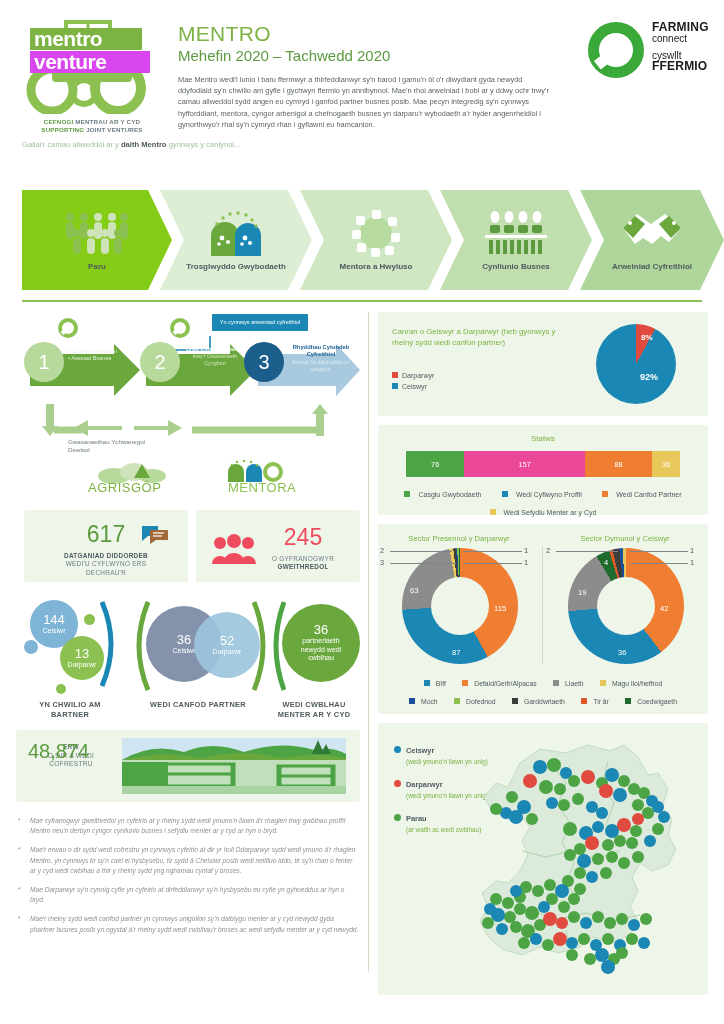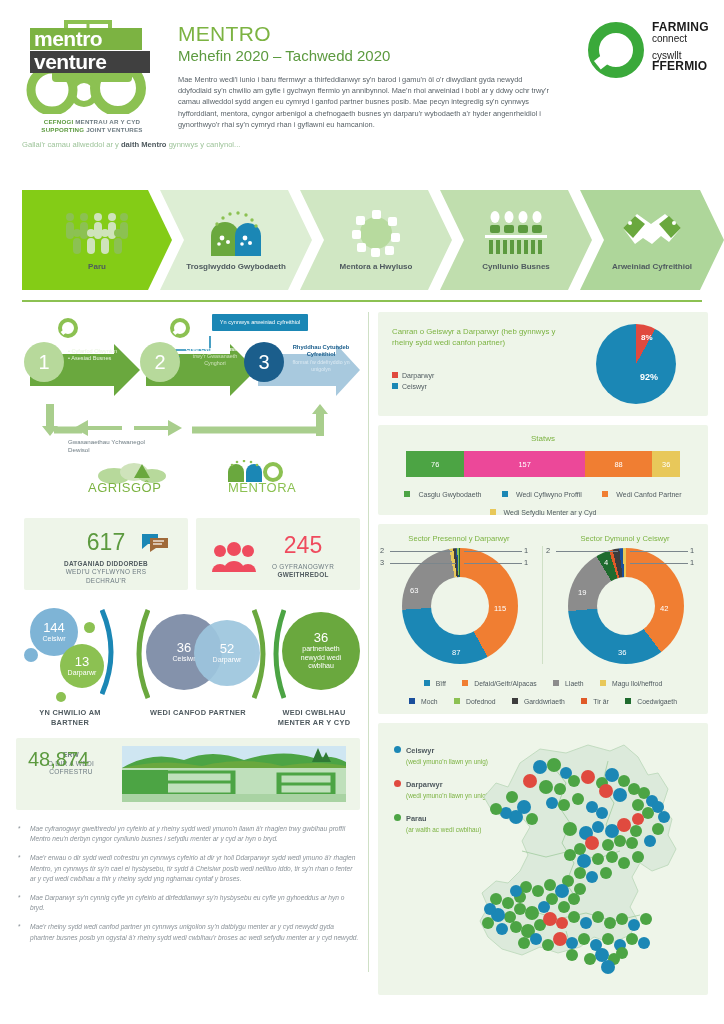--- a/index.html
+++ b/index.html
@@ -13,21 +13,21 @@
   
   .header{position:absolute;left:0;top:0;width:724px;height:160px;}
   .logo-block{position:absolute;left:22px;top:18px;width:140px;}
   .logo-badge{width:138px;height:96px;position:relative;}
   .logo-word{
     position:absolute;left:8px;top:10px;width:120px;
     font-weight:bold;font-size:21px;line-height:20px;color:#ffffff;
     letter-spacing:-0.5px;
   }
   .logo-word .l1{display:block;background:#7cb342;padding:1px 4px;width:104px;}
-  .logo-word .l2{display:block;background:#404040;padding:1px 4px;width:112px;margin-top:1px;}
+  .logo-word .l2{display:block;background:#d946ef;padding:1px 4px;width:112px;margin-top:1px;}
   .logo-sub{margin-top:4px;font-size:6.2px;font-weight:bold;line-height:8px;color:#5c9a3f;letter-spacing:.2px;text-align:center;}
   .logo-sub .w{color:#6d7b82;font-weight:bold;}
 
   .title-block{position:absolute;left:178px;top:22px;width:380px;}
   .main-title{font-size:21px;color:#7cb342;letter-spacing:.3px;margin:0 0 1px 0;font-weight:normal;}
   .sub-title{font-size:15px;color:#5c9a3f;margin:0 0 10px 0;font-weight:normal;}
   .intro{font-size:7.4px;line-height:11.2px;color:#5a6369;margin:0;}
 
   .fc-logo{position:absolute;left:588px;top:20px;width:124px;height:62px;}
   .fc-ring{position:absolute;left:0;top:2px;width:56px;height:56px;border-radius:50%;
@@ -67,21 +67,21 @@
   .ring-sm:after{content:"";position:absolute;left:-1px;top:7px;width:8px;height:4px;background:#ffffff;transform:rotate(-40deg);}
   .cal{position:absolute;font-size:5.6px;line-height:7px;color:#e7f3de;z-index:4;}
   .tip{position:absolute;background:#1b87b5;color:#ffffff;font-size:5.6px;line-height:7.4px;
        text-align:center;padding:5px 4px;border-radius:1px;z-index:5;}
   .agri,.ment{position:absolute;font-size:13px;letter-spacing:.5px;}
   .agri{color:#7cb342;}
   .ment{color:#8cc152;}
   .svc{position:absolute;font-size:6.2px;line-height:8px;color:#6d7b82;}
 
   
-  .statrow{position:relative;margin-top:24px;height:72px;}
+  .statrow{position:relative;margin-top:16px;height:72px;}
   .statbox{position:absolute;top:0;height:72px;background:#eef5e9;border-radius:2px;}
   .sb1{left:8px;width:164px;}
   .sb2{left:180px;width:164px;}
   .bignum{font-size:23px;color:#5c9a3f;text-align:center;font-weight:normal;}
   .bignum.pink{color:#ef4b5e;}
   .statlbl{font-size:6.4px;line-height:8.4px;text-align:center;color:#6d7b82;letter-spacing:.3px;}
   .statlbl b{color:#4f5a5f;}
 
   
   .circles{position:relative;margin-top:10px;height:132px;}

